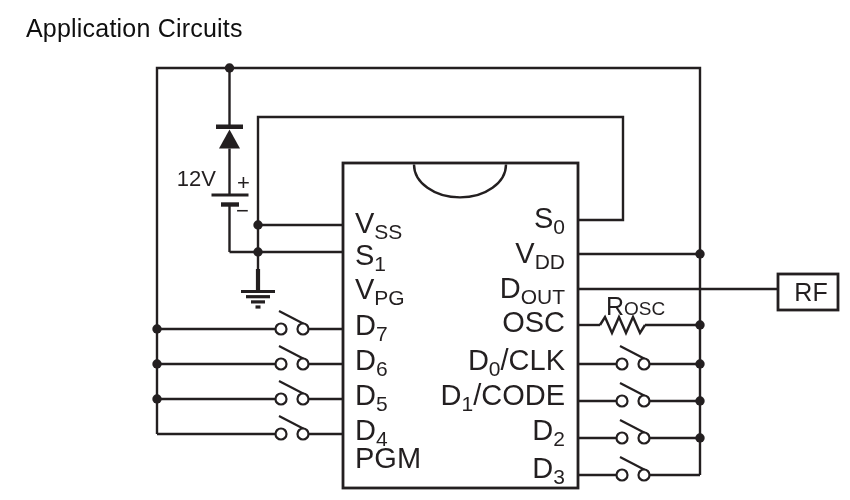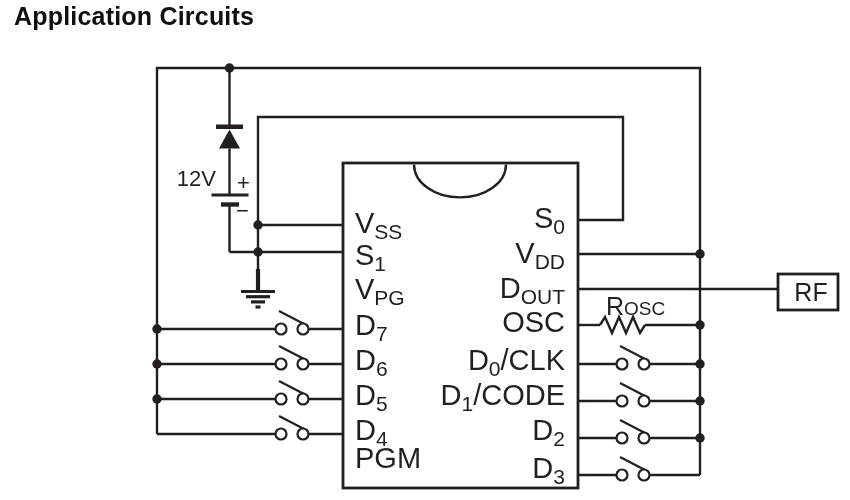--- a/index.html
+++ b/index.html
@@ -1,22 +1,22 @@
 <!DOCTYPE html>
 <html><head>
 <meta charset="utf-8">
 <style>
   html,body{margin:0;padding:0;}
   body{
     width:850px;height:500px;background:#ffffff;position:relative;
     font-family:"Liberation Sans", sans-serif;overflow:hidden;
   }
   #title{
-    position:absolute;left:14px;top:2px;margin:0;
-    font-size:25px;font-weight:bold;color:#0f0f0f;letter-spacing:.2px;
+    position:absolute;left:14px;top:2px;margin:12px;
+    font-size:25px;font-weight:normal;color:#0f0f0f;letter-spacing:.2px;
   }
   svg{position:absolute;left:0;top:0;}
   svg text{fill:#231f20;}
   .wire{stroke:#231f20;stroke-width:2.4;fill:none;}
   .chipline{stroke:#231f20;stroke-width:2.8;fill:#ffffff;}
   .notch{stroke:#231f20;stroke-width:2.4;fill:none;}
   .plate-long{stroke:#231f20;stroke-width:3;}
   .plate-short{stroke:#231f20;stroke-width:4.4;}
   .gnd-stem{stroke:#231f20;stroke-width:4.2;fill:none;}
   .gnd-bar{stroke:#231f20;stroke-width:3.2;}

